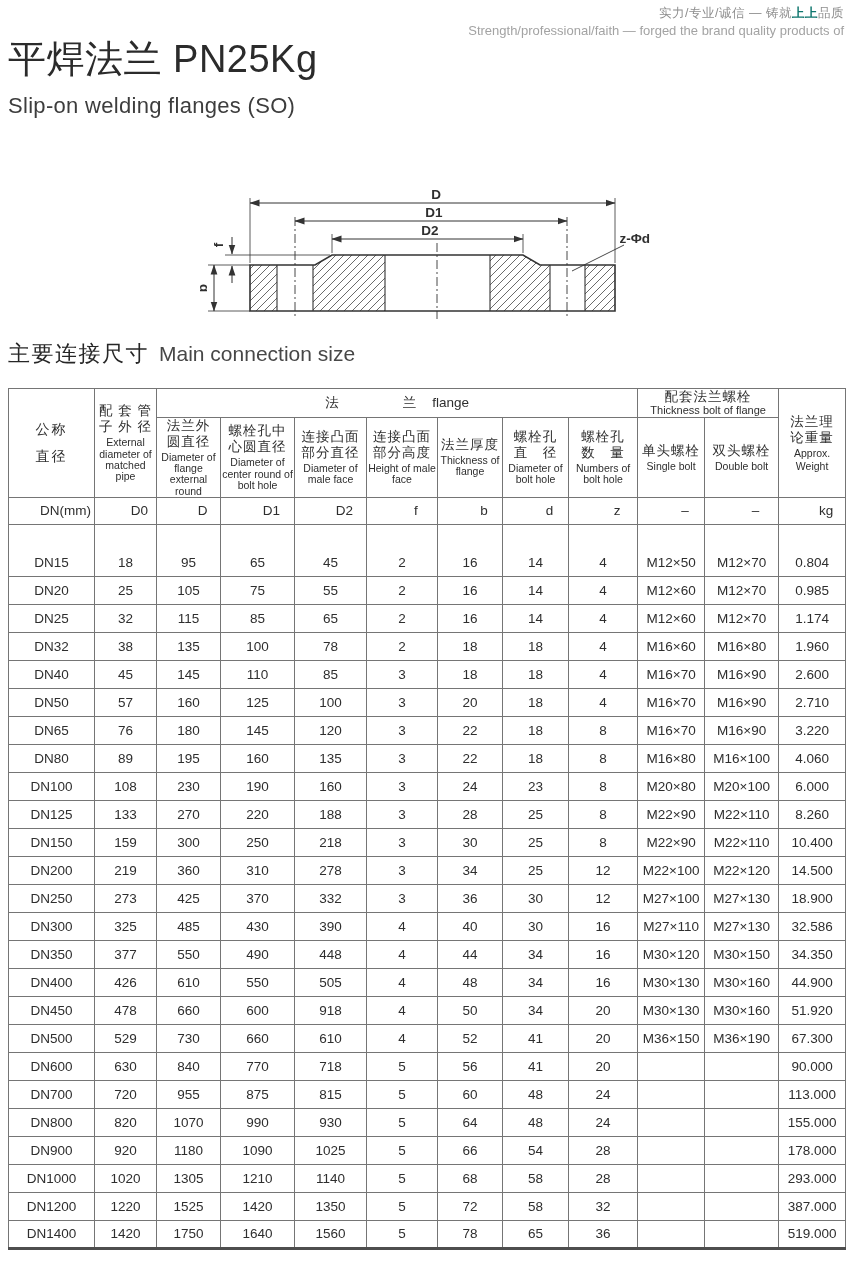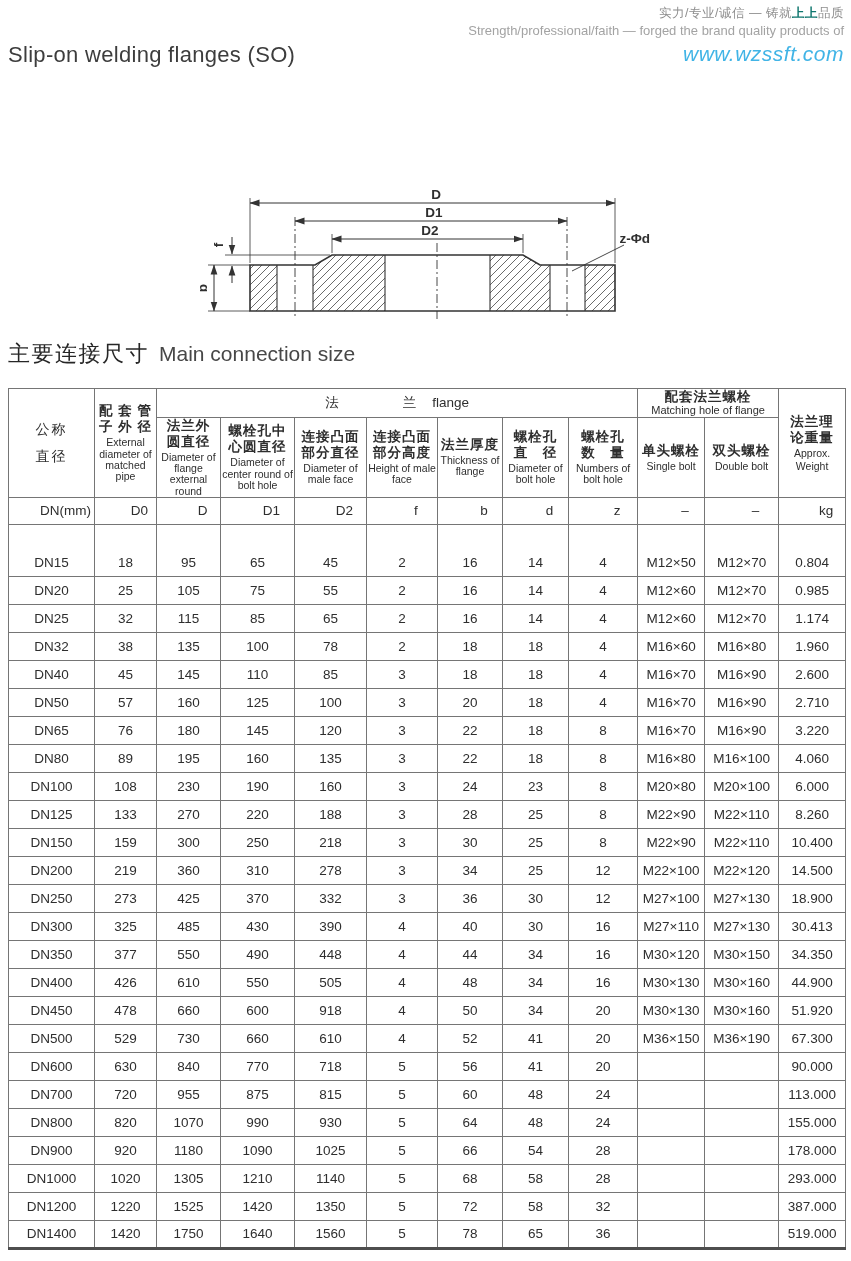--- a/index.html
+++ b/index.html
@@ -10,65 +10,65 @@
   }
   
   .brand { position:absolute; top:5px; right:7px; text-align:right; }
   .brand .zh { font-size:12.5px; color:#8e8e8e; letter-spacing:.5px; }
   .brand .zh .bold { color:#0f766e; font-weight:bold; }
   .brand .en { font-size:13px; color:#a3a3a3; margin-top:1px; }
   .brand .site { font-size:21px; color:#41b4e6; font-style:italic; margin-top:4px; letter-spacing:.5px; }
   
   .title-block { position:absolute; left:8px; top:34px; }
   .title-zh { font-size:38px; font-weight:normal; color:#2b2b2b; letter-spacing:.5px; }
-  .title-en { font-size:22px; font-weight:normal; color:#3d3d3d; margin-top:8px; letter-spacing:.3px;text-align:right; }
+  .title-en { font-size:22px; font-weight:normal; color:#3d3d3d; margin-top:8px; letter-spacing:.3px; }
   
   .diagram { position:absolute; left:200px; top:183px; width:470px; height:150px; }
   
   .section-title { position:absolute; left:8px; top:339px; }
   .section-title .zh { font-size:22px; color:#262626; letter-spacing:1.5px; }
   .section-title .en { font-size:21px; color:#474747; margin-left:10px; }
   
   .spec-table {
     position:absolute; left:8px; top:388px; width:837px;
     border-collapse:collapse; table-layout:fixed;
     border:1px solid #757575; border-bottom:3px solid #4e4e4e;
   }
   .spec-table th, .spec-table td {
     border:1px solid #757575; text-align:center; vertical-align:middle;
     font-weight:normal; padding:0; overflow:hidden; color:#2e2e2e;
   }
   thead tr.r1 { height:27px; }
   thead tr.r2 { height:68px; }
   thead tr.r3 { height:27px; }
-  .zh-line { font-size:13.5px; line-height:1.18; letter-spacing:1px;font-weight:bold; }
+  .zh-line { font-size:13.5px; line-height:1.18; letter-spacing:1px; }
   .en-line { font-size:10.5px; line-height:1.08; letter-spacing:0; margin-top:2px; }
   .dn-line { font-size:14px; line-height:1.9; letter-spacing:2px;text-align:center; }
   .grp .g-zh { font-size:13.5px; letter-spacing:64px; margin-right:-48px; }
   .grp .g-en { font-size:13.5px; }
   .grp-stack .zh-line { letter-spacing:1px; }
   .grp-stack .en-line { font-size:11px; margin-top:0; }
   tr.r3 td { font-size:13.5px;padding-left:28px; }
   tbody td { font-size:13.5px; height:28px; }
   tbody tr.first-row td { height:52px; vertical-align:bottom; padding-bottom:6px; }
   
   .page-number { position:absolute; right:9px; top:1272px; font-size:23px; color:#4a4a4a; letter-spacing:1px; }
   
   .diagram text { font-family:"Liberation Sans","DejaVu Sans",sans-serif; font-size:13.5px; font-weight:bold; fill:#2f2f2f; }
 </style>
 </head>
 <body>
 
 <div class="brand">
   <div class="zh"><span>实力/专业/诚信 — 铸就</span><span class="bold">上上</span><span>品质</span></div>
   <div class="en">Strength/professional/faith — forged the brand quality products of</div>
-  <div class="site">www.wzssft.com</div>
 </div>
 
 <div class="title-block">
+  <div class="title-zh">平焊法兰 PN25Kg</div>
   <div class="title-en">Slip-on welding flanges (SO)</div>
 </div>
 
 <div class="diagram">
   <svg width="470" height="150" viewBox="0 0 470 150">
     <defs>
       <pattern id="hatch" width="8" height="8" patternUnits="userSpaceOnUse">
         <path d="M-2,2 l4,-4 M0,8 L8,0 M6,10 l4,-4" stroke="#5a5a5a" stroke-width="0.9" fill="none"></path>
       </pattern>
       <marker id="arr" viewBox="0 0 10 10" refX="9.5" refY="5" markerWidth="10" markerHeight="10" orient="auto-start-reverse">
@@ -156,21 +156,21 @@
       <th rowspan="2">
         <div class="zh-line">配 套 管</div>
         <div class="zh-line">子 外 径</div>
         <div class="en-line">External diameter of matched pipe</div>
       </th>
       <th colspan="7" class="grp">
         <span class="g-zh">法兰</span><span class="g-en">flange</span>
       </th>
       <th colspan="2" class="grp-stack">
         <div class="zh-line">配套法兰螺栓</div>
-        <div class="en-line">Matching hole of flange</div>
+        <div class="en-line">Thickness bolt of flange</div>
       </th>
       <th rowspan="2">
         <div class="zh-line">法兰理</div>
         <div class="zh-line">论重量</div>
         <div class="en-line">Approx.</div>
         <div class="en-line">Weight</div>
       </th>
     </tr>
     <tr class="r2">
       <th>
@@ -433,21 +433,21 @@
         <td>325</td>
         <td>485</td>
         <td>430</td>
         <td>390</td>
         <td>4</td>
         <td>40</td>
         <td>30</td>
         <td>16</td>
         <td>M27×110</td>
         <td>M27×130</td>
-        <td>30.413</td>
+        <td>32.586</td>
       </tr>
 
       <tr>
         <td>DN350</td>
         <td>377</td>
         <td>550</td>
         <td>490</td>
         <td>448</td>
         <td>4</td>
         <td>44</td>

